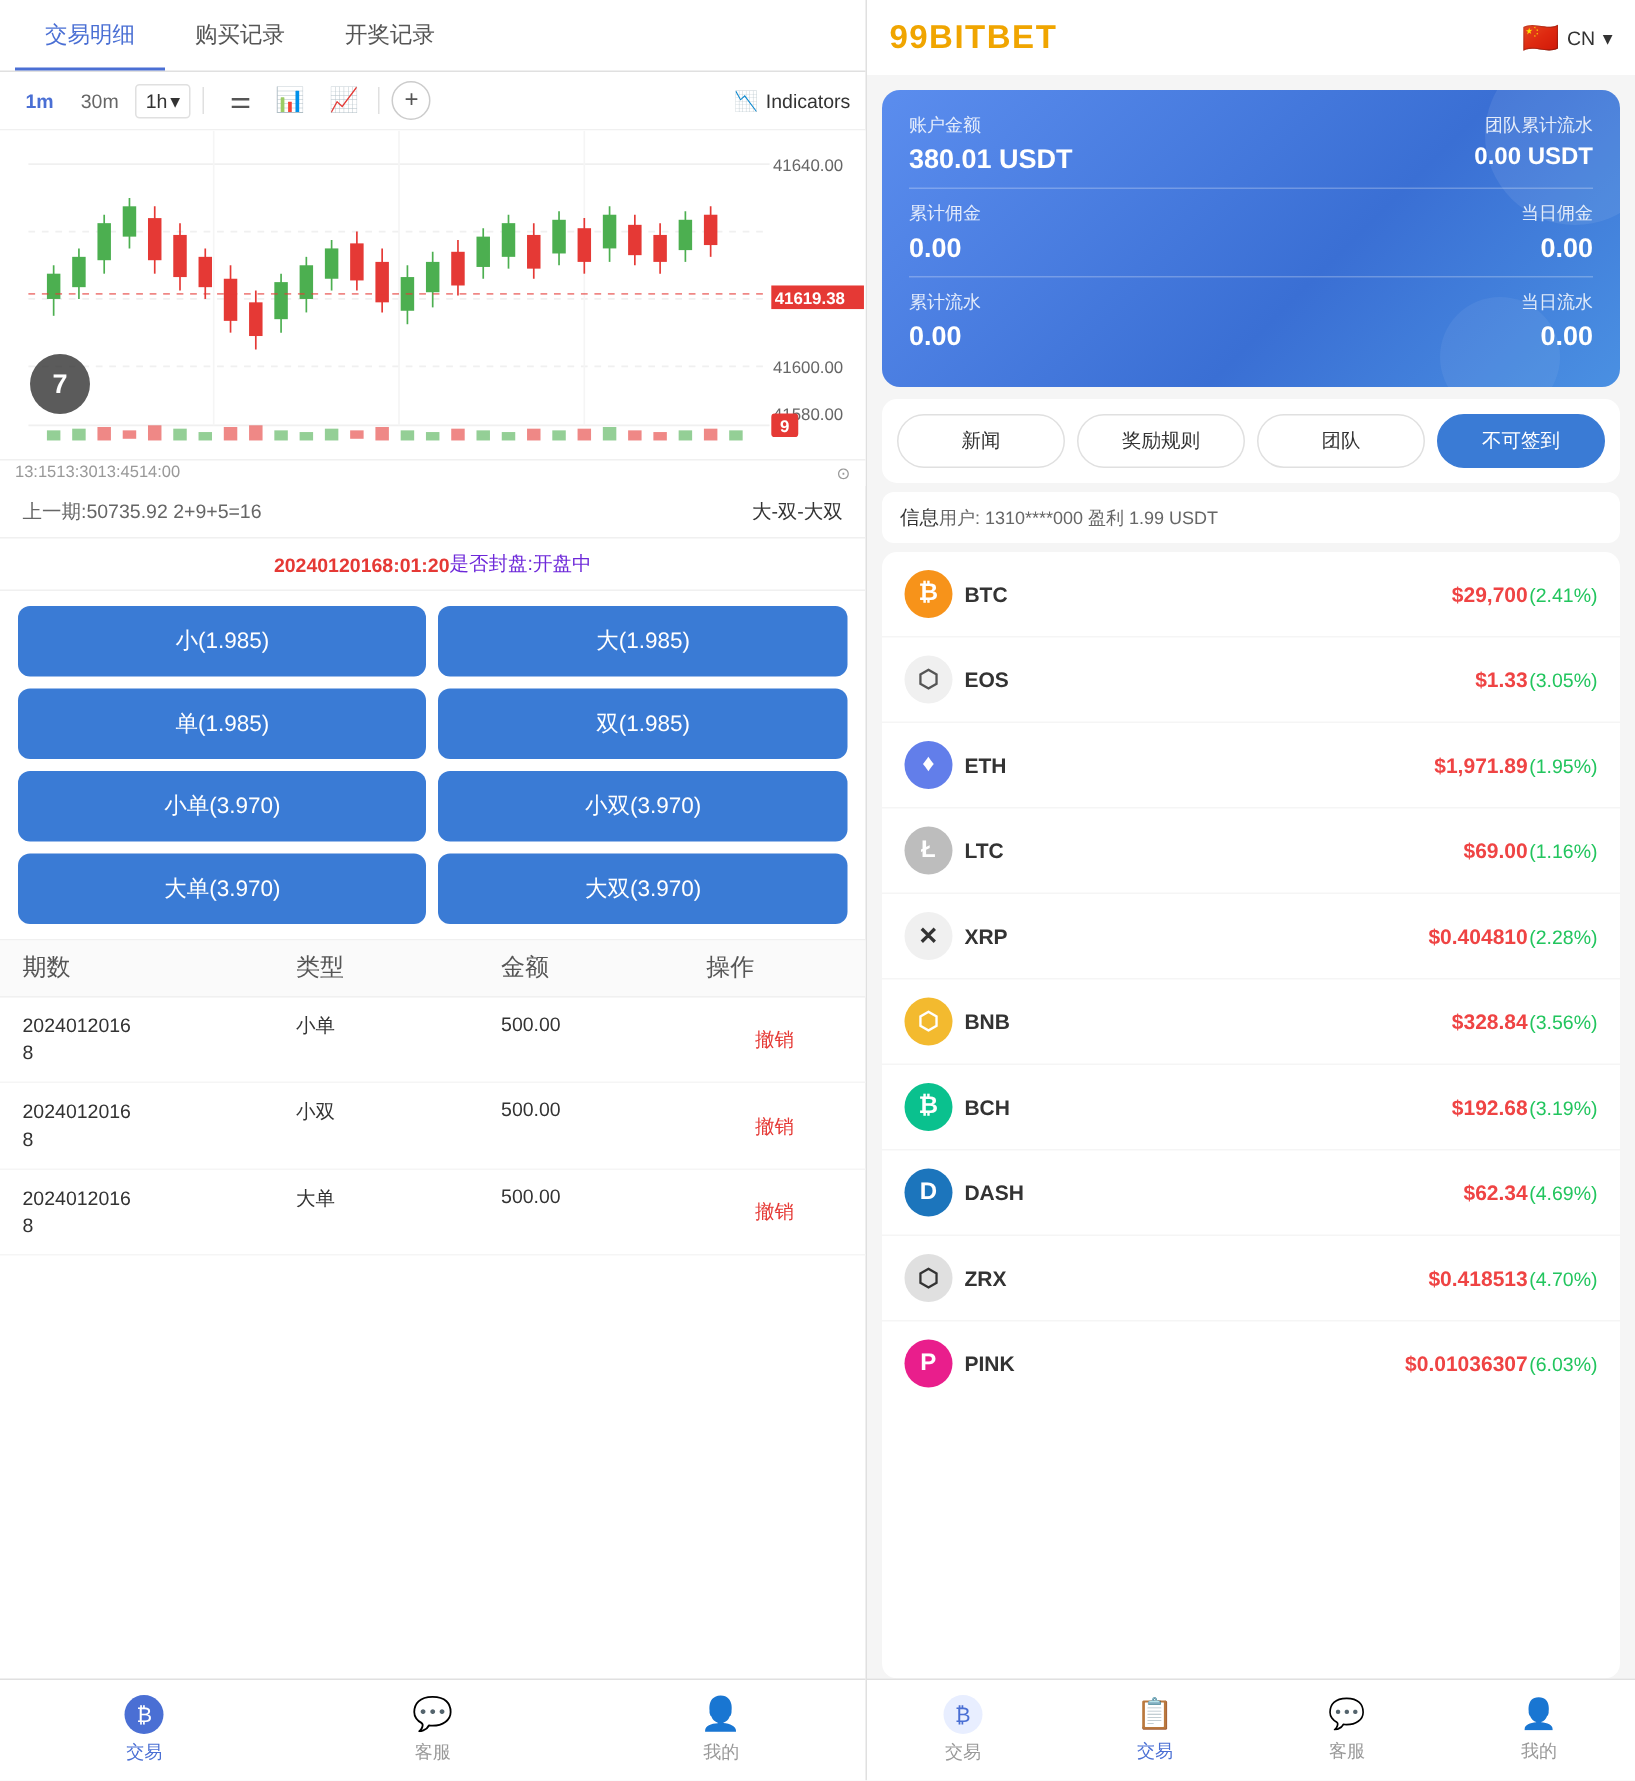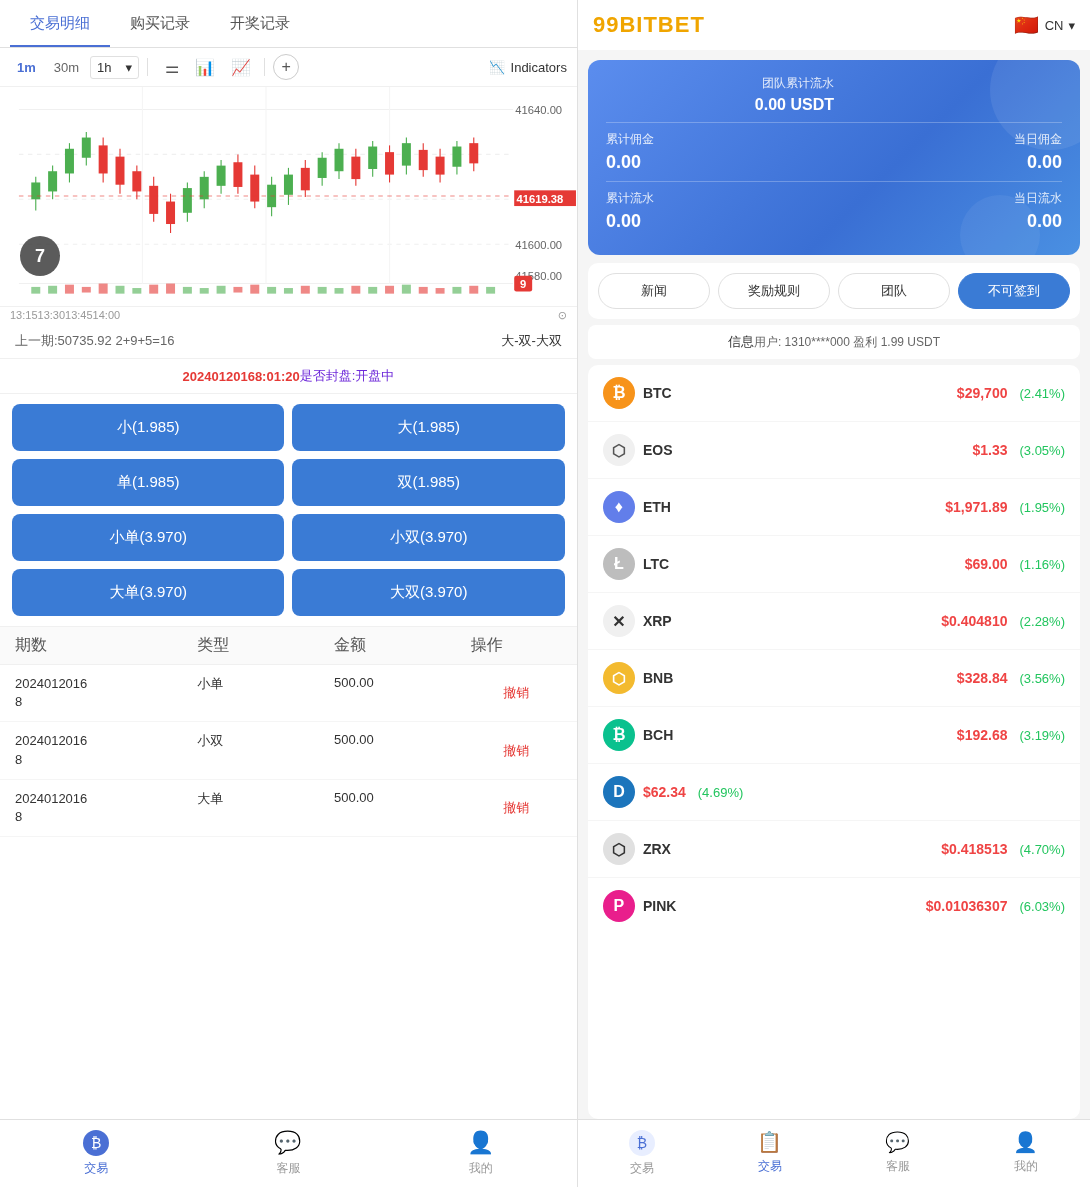--- a/index.html
+++ b/index.html
@@ -63,21 +63,21 @@
       border: none;
       background: transparent;
       cursor: pointer;
       color: #666;
       font-size: 13px;
     }
     .time-btn.active { color: #4a6fd4; font-weight: 600; }
     .time-dropdown {
       display: flex;
       align-items: center;
-      gap: 14px;
+      gap: 2px;
       cursor: pointer;
       padding: 3px 6px;
       border: 1px solid #e0e0e0;
       border-radius: 3px;
       font-size: 13px;
     }
     .chart-icons {
       display: flex;
       gap: 6px;
       margin-left: 4px;
@@ -357,21 +357,21 @@
       border-color: #3a7bd5;
     }
 
     
     .info-ticker {
       margin: 6px 10px 0 10px;
       padding: 8px 12px;
       background: #fff;
       border-radius: 8px;
       display: flex;
-      justify-content: center;
+      justify-content: flex-start;
       align-items: center;
       font-size: 12px;
     }
     .ticker-tab {
       color: #333;
       font-size: 13px;
       font-weight: 500;
     }
     .ticker-text { color: #666; font-size: 12px; }
 
@@ -407,21 +407,21 @@
       flex: 1;
     }
     .crypto-price {
       color: #ef4444;
       font-weight: 600;
       font-size: 14px;
     }
     .crypto-change {
       color: #22c55e;
       font-size: 13px;
-      margin-left: 12px;
+      margin-left: 1px;
     }
 
     
     .right-bottom-nav {
       display: flex;
       border-top: 1px solid #e0e0e0;
       background: #fff;
       margin-top: auto;
     }
     .right-nav-item {
@@ -697,20 +697,24 @@
     </div>
     <button class="lang-btn">
       <span class="flag">🇨🇳</span>
       <span>CN</span>
       <span>▾</span>
     </button>
   </div>
 
   <div class="account-card">
     <div class="card-row">
+      <div>
+        <div class="card-label">账户金额</div>
+        <div class="card-value">380.01 USDT</div>
+      </div>
       <div class="card-right">
         <div class="card-label">团队累计流水</div>
         <div class="card-value-sm">0.00 USDT</div>
       </div>
     </div>
     <hr class="card-divider">
     <div class="card-row">
       <div>
         <div class="card-label">累计佣金</div>
         <div class="card-value">0.00</div>
@@ -791,20 +795,21 @@
 
     <div class="crypto-item">
       <div class="crypto-icon" style="background:#0ac18e;color:#fff;">₿</div>
       <span class="crypto-name">BCH</span>
       <span class="crypto-price">$192.68</span>
       <span class="crypto-change">(3.19%)</span>
     </div>
 
     <div class="crypto-item">
       <div class="crypto-icon" style="background:#1c75bc;color:#fff;">D</div>
+      <span class="crypto-name">DASH</span>
       <span class="crypto-price">$62.34</span>
       <span class="crypto-change">(4.69%)</span>
     </div>
 
     <div class="crypto-item">
       <div class="crypto-icon" style="background:#e0e0e0;color:#333;">⬡</div>
       <span class="crypto-name">ZRX</span>
       <span class="crypto-price">$0.418513</span>
       <span class="crypto-change">(4.70%)</span>
     </div>

